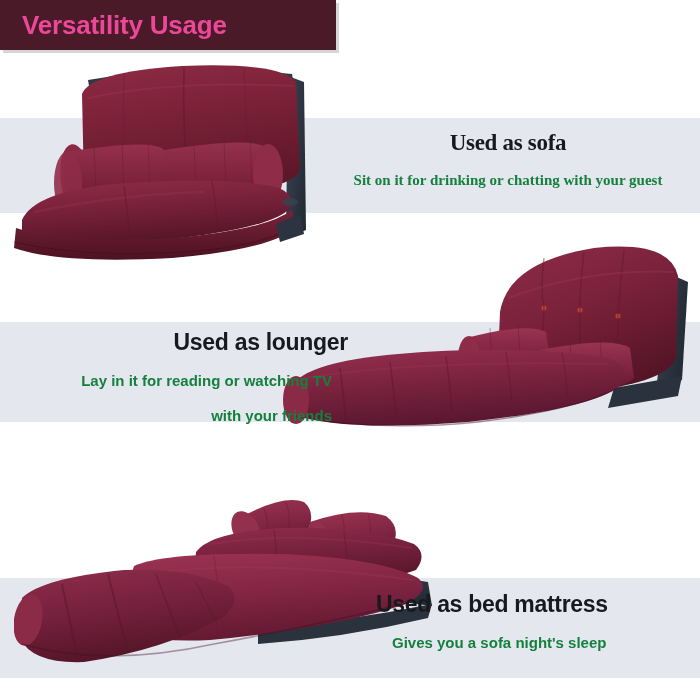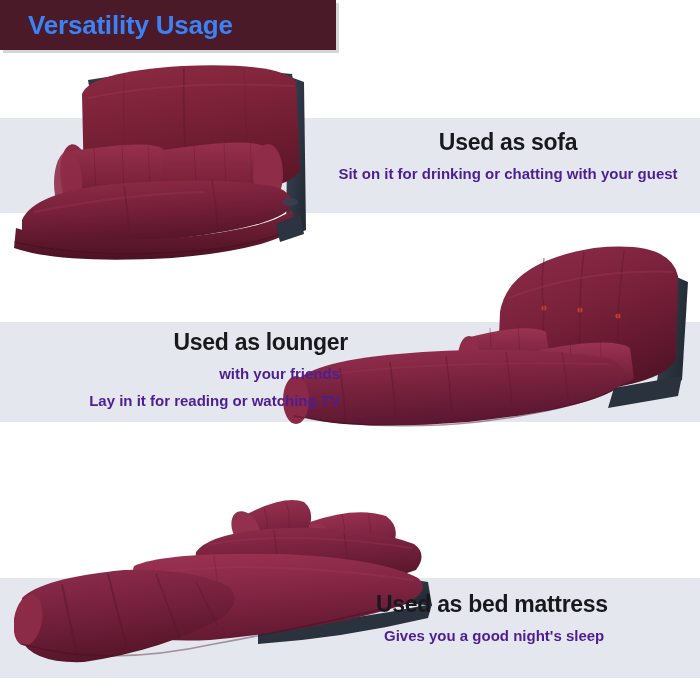--- a/index.html
+++ b/index.html
@@ -23,25 +23,25 @@
     top: 0;
     width: 336px;
     height: 50px;
     background: #4a1a28;
     box-shadow: 3px 3px 0 rgba(120,120,130,0.30);
     display: flex;
     align-items: center;
     z-index: 40;
   }
   .header-title {
-    color: #3b82f6;
+    color: #ec4899;
     font-size: 26px;
     font-weight: bold;
     letter-spacing: -0.2px;
-    padding-left: 28px;
+    padding-left: 22px;
     white-space: nowrap;
   }
 
   
   .band {
     position: absolute;
     left: 0;
     width: 700px;
     background: #e4e7ee;
     z-index: 1;
@@ -61,28 +61,29 @@
     font-weight: bold;
     letter-spacing: -0.3px;
     line-height: 1.1;
     margin: 0 0 9px 0;
     white-space: nowrap;
   }
   .caption .cap-sub {
     font-size: 15px;
     font-weight: bold;
     line-height: 1.28;
-    margin: 8px;
-    color: #4c1d95;
+    margin: 16px;
+    color: #15803d;
   }
   .cap-sofa {
     left: 320px;
     top: 130px;
     width: 376px;
     text-align: center;
+    font-family: Liberation Serif, serif;
   }
   .cap-lounger {
     left: 18px;
     top: 330px;
     width: 330px;
     text-align: right;
   }
   .cap-bed {
     left: 376px;
     top: 592px;
@@ -238,22 +239,22 @@
     <path d="M26 140 Q140 122 330 126" stroke="#a03a58" stroke-width="2" fill="none" opacity="0.25"></path>
 
     <ellipse cx="18" cy="162" rx="13" ry="24" fill="#8a2a47"></ellipse>
 
     <path d="M16 178 Q100 194 200 184 Q300 172 344 148" stroke="#3f0f1f" stroke-width="1.4" fill="none" opacity="0.45"></path>
   </svg>
 </div>
 
 <div class="caption cap-lounger">
   <div class="cap-title">Used as lounger</div>
+  <div class="cap-sub">Lay in it for reading or watching TV</div>
   <div class="cap-sub">with your friends</div>
-  <div class="cap-sub">Lay in it for reading or watching TV</div>
 </div>
 
 <div class="scene scene-bed">
   <svg viewBox="0 0 425 205" width="425" height="205" xmlns="http://www.w3.org/2000/svg">
     <defs>
       <linearGradient id="gBedTop" x1="0.2" y1="0" x2="0.5" y2="1">
         <stop offset="0%" stop-color="#9b3252"></stop>
         <stop offset="45%" stop-color="#842645"></stop>
         <stop offset="100%" stop-color="#60182f"></stop>
       </linearGradient>
@@ -303,14 +304,14 @@
     <path d="M182 104 Q194 128 204 148" stroke="#58162a" stroke-width="1.4" fill="none" opacity="0.35"></path>
 
     <ellipse cx="14" cy="142" rx="14" ry="26" transform="rotate(10 14 142)" fill="#8b2b48"></ellipse>
 
     <path d="M8 166 Q90 190 200 166 Q310 146 396 124" stroke="#400f20" stroke-width="1.6" fill="none" opacity="0.4"></path>
   </svg>
 </div>
 
 <div class="caption cap-bed">
   <div class="cap-title">Used as bed mattress</div>
-  <div class="cap-sub">Gives you a good night's sleep</div>
+  <div class="cap-sub">Gives you a sofa night's sleep</div>
 </div>
 
 </body></html>

